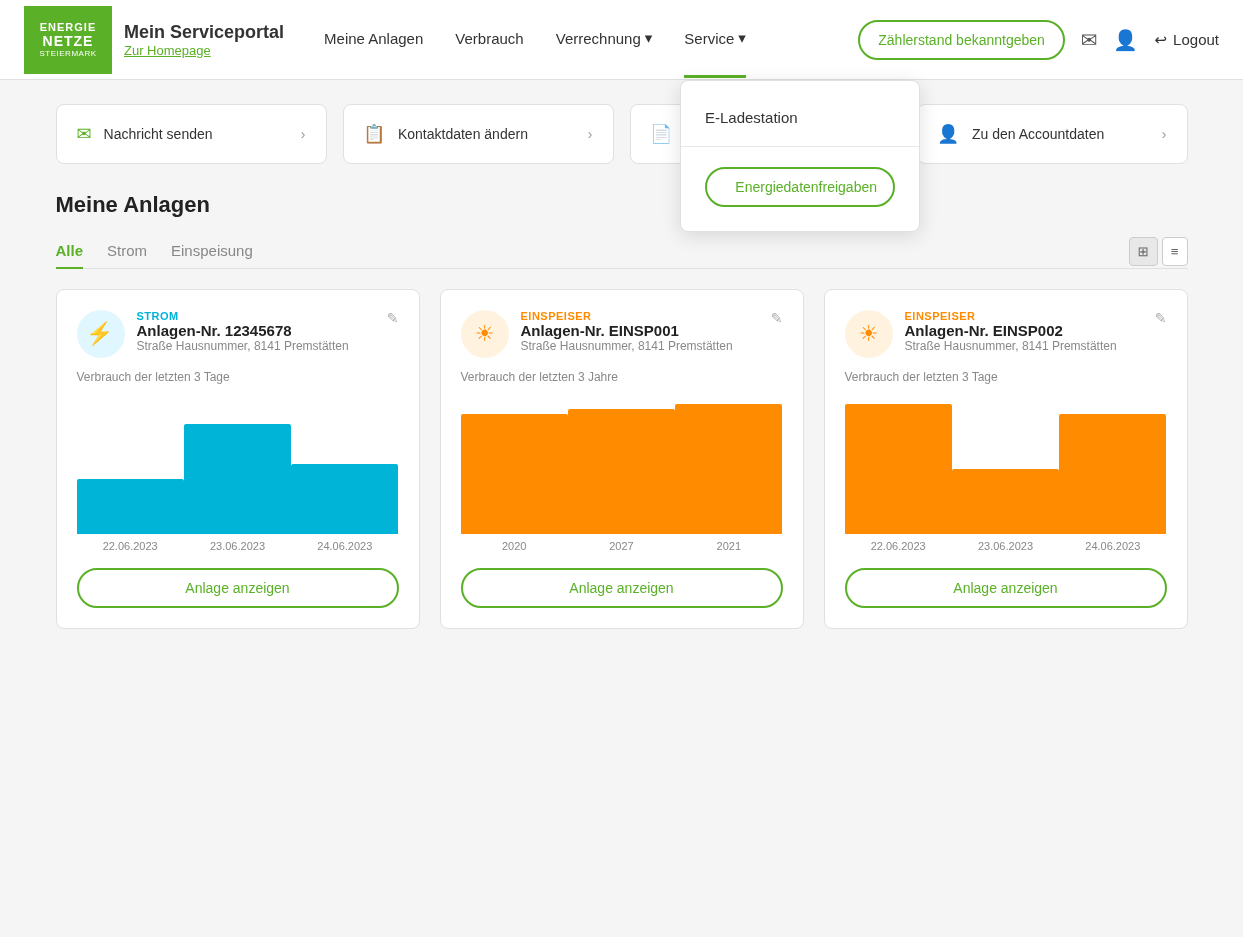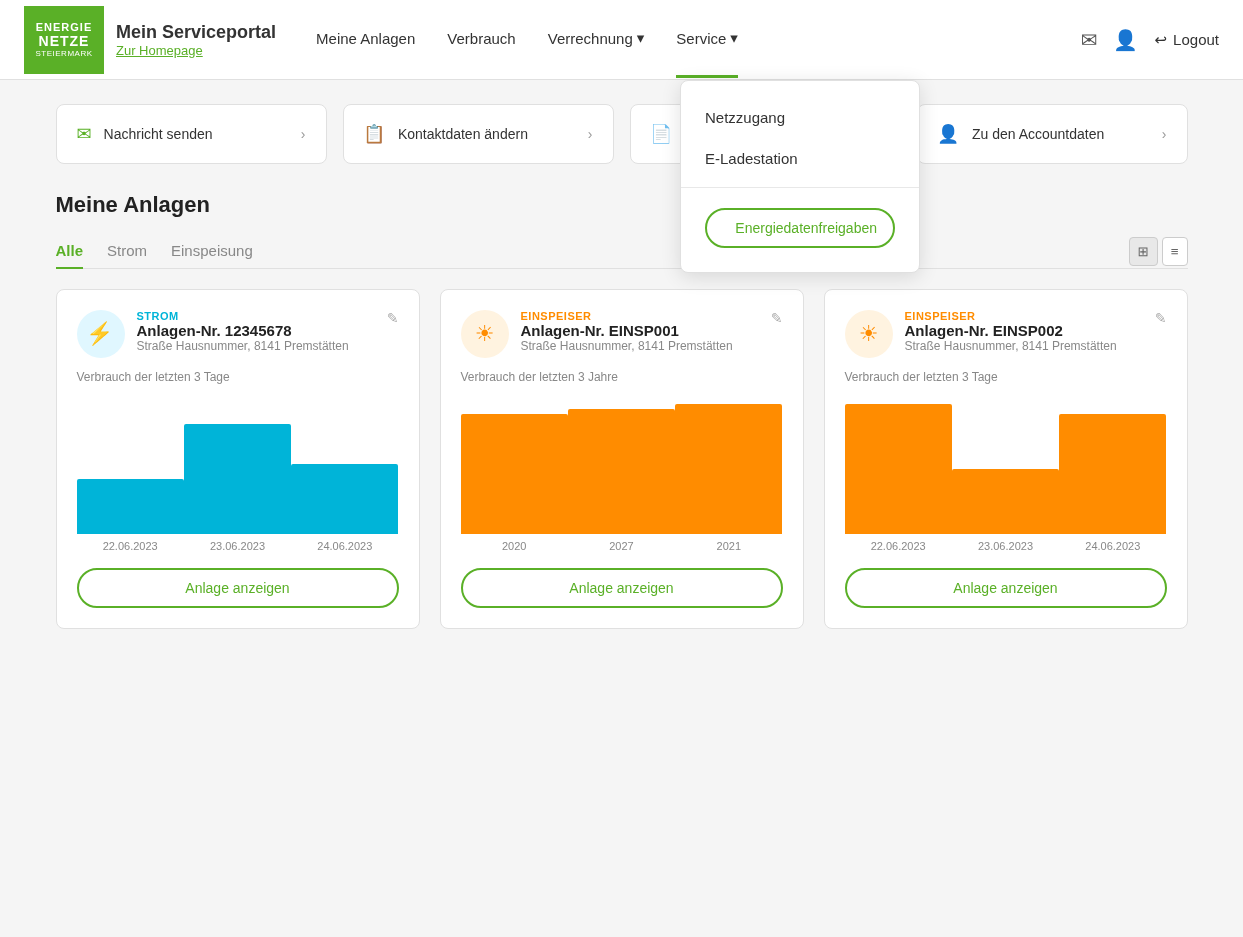--- a/index.html
+++ b/index.html
@@ -17,21 +17,21 @@
       z-index: 100;
     }
     .logo-area {
       display: flex;
       align-items: center;
       gap: 12px;
       min-width: 220px;
     }
     .logo-box {
       background: #5ab027;
-      width: 80px;
+      width: 88px;
       height: 68px;
       display: flex;
       flex-direction: column;
       align-items: center;
       justify-content: center;
       padding: 6px;
     }
     .logo-text-energie { color: white; font-weight: bold; font-size: 11px; letter-spacing: 1px; }
     .logo-text-netze { color: white; font-weight: bold; font-size: 14px; letter-spacing: 1px; }
     .logo-text-steiermark { color: white; font-size: 8px; letter-spacing: 0.5px; }
@@ -299,36 +299,36 @@
       <span>Verrechnung</span>
       <span>▾</span>
     </span>
     <span class="nav-item active">
       <span>Service</span>
       <span>▾</span>
     </span>
   </nav>
 
   <div class="header-right">
+    <button class="zaehler-btn">Zählerstand bekanntgeben</button>
     <button class="icon-btn">
       <span>✉</span>
     </button>
     <button class="icon-btn">
       <span>👤</span>
     </button>
     <button class="logout-btn">
       <span>↩</span>
       <span>Logout</span>
     </button>
   </div>
 </div>
 
 <div style="position:relative; z-index:150;">
   <div class="dropdown-menu">
-    <div class="dropdown-item">Netzzugang</div>
     <div class="dropdown-item">E-Ladestation</div>
     <div class="dropdown-divider"></div>
     <button class="dropdown-btn">Energiedatenfreigaben</button>
   </div>
 </div>
 
 <div class="main">
 
   <div class="quick-actions">
     <div class="quick-action-card">

